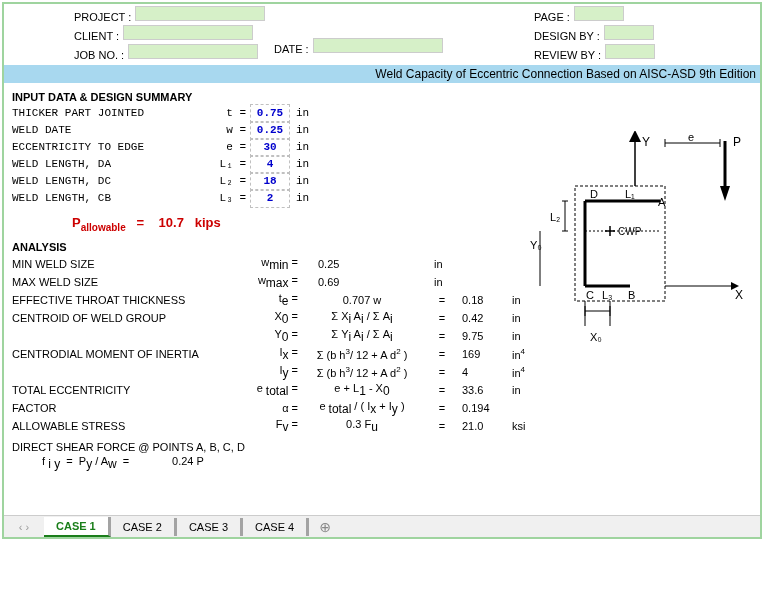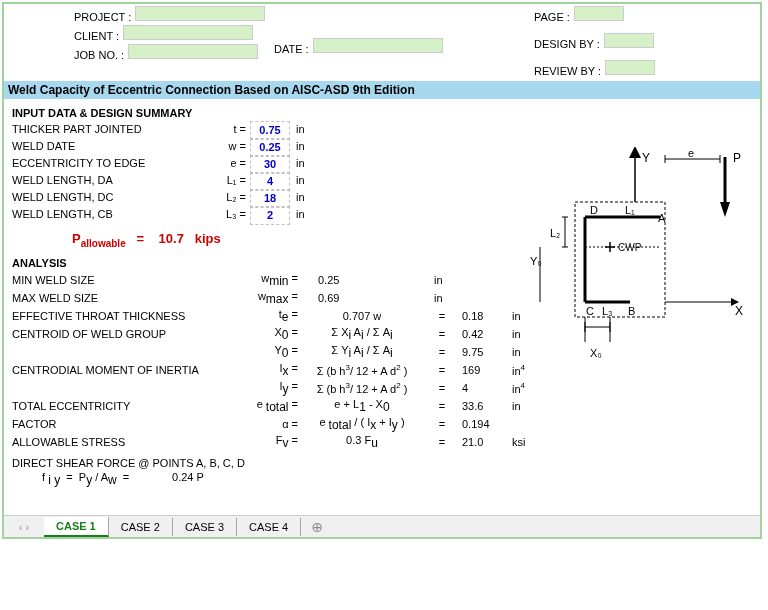--- a/index.html
+++ b/index.html
@@ -28,49 +28,51 @@
     flex-direction: column;
   }
   .header-label {
     text-align: right;
     padding-right: 4px;
     height: 16px;
     line-height: 16px;
   }
   .header-left { width: 200px; margin-left: 70px; }
   .header-mid { width: 200px; }
-  .header-right { width: 140px; margin-left: 60px; gap: 8px; }
+  .header-right { width: 140px; margin-left: 60px; }
   .green-box {
     background: #d6f0c8;
     border: 1px solid #ccc;
     height: 15px;
     width: 130px;
     display: inline-block;
   }
   .green-box-sm { width: 130px; }
   .title-bar {
     background: #a8d8ef;
-    font-weight: bold;
+    font-weight: normal;
     padding: 2px 4px;
     font-size: 12px;
+    text-align: right;
   }
   .main {
     padding: 4px 8px;
     position: relative;
   }
   .section-title {
     font-weight: bold;
     font-size: 11px;
     margin: 4px 0 2px 0;
   }
   .input-row {
     display: flex;
-    align-items: flex-start;
+    align-items: center;
     height: 17px;
     line-height: 17px;
+    font-family: Liberation Mono, monospace;
   }
   .input-label { width: 190px; }
   .input-sym { width: 48px; text-align: right; padding-right: 4px; }
   .input-val {
     color: #0000cc;
     font-weight: bold;
     width: 40px;
     text-align: center;
     border: 1px dashed #c0c0c0;
   }
@@ -114,21 +116,21 @@
     align-items: center;
     font-size: 11px;
   }
   .tab-nav {
     width: 40px;
     text-align: center;
     color: #999;
   }
   .tab {
     padding: 3px 12px;
-    border-right: 1px solid #a3a3a3;
+    border-right: 3px solid #a3a3a3;
     cursor: pointer;
   }
   .tab.active {
     background: #fff;
     color: #1a7e1a;
     font-weight: bold;
     border-bottom: 2px solid #1a7e1a;
   }
   .tab-add {
     padding: 0 10px;

